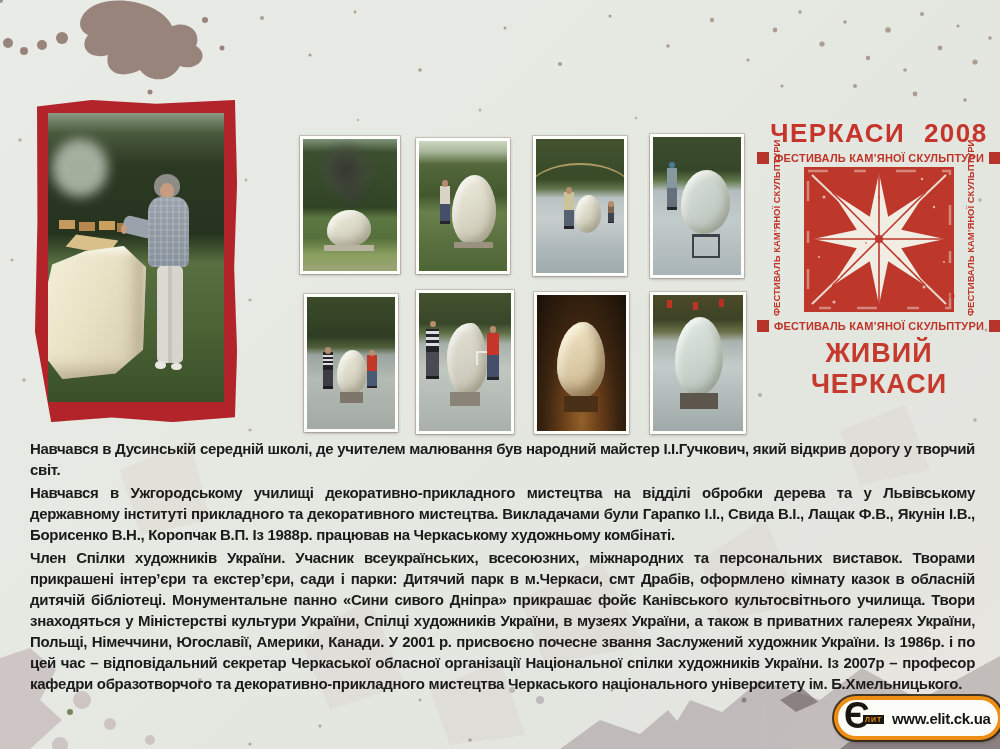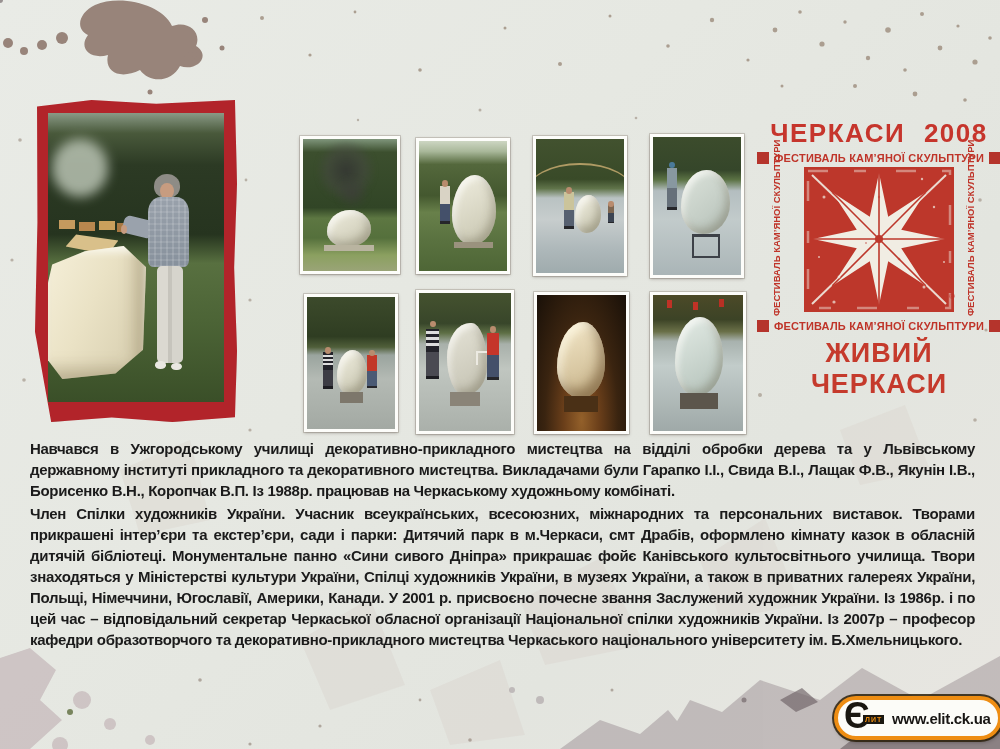--- a/index.html
+++ b/index.html
@@ -349,20 +349,21 @@
     <div class="b-row bottom">
       <span class="sq"></span>
       <span class="b-small">ФЕСТИВАЛЬ КАМ’ЯНОЇ СКУЛЬПТУРИ</span>
       <span class="sq"></span>
     </div>
     <div class="b-slogan">ЖИВИЙ ЧЕРКАСИ</div>
   </aside>
 
   <section class="bio">
     <div class="bio-text">
+        <p class="bio-p">Навчався в Дусинській середній школі, де учителем малювання був народний майстер І.І.Гучкович, який відкрив дорогу у творчий світ.</p>
         <p class="bio-p">Навчався в Ужгородському училищі декоративно-прикладного мистецтва на відділі обробки дерева та у Львівському державному інституті прикладного та декоративного мистецтва. Викладачами були Гарапко І.І., Свида В.І., Лащак Ф.В., Якунін І.В., Борисенко В.Н., Коропчак В.П. Із 1988р. працював на Черкаському художньому комбінаті.</p>
         <p class="bio-p">Член Спілки художників України. Учасник всеукраїнських, всесоюзних, міжнародних та персональних виставок. Творами прикрашені інтер’єри та екстер’єри, сади і парки: Дитячий парк в м.Черкаси, смт Драбів, оформлено кімнату казок в обласній дитячій бібліотеці. Монументальне панно «Сини сивого Дніпра» прикрашає фойє Канівського культосвітнього училища. Твори знаходяться у Міністерстві культури України, Спілці художників України, в музеях України, а також в приватних галереях України, Польщі, Німеччини, Югославії, Америки, Канади. У 2001 р. присвоєно почесне звання Заслужений художник України. Із 1986р. і по цей час – відповідальний секретар Черкаської обласної організації Національної спілки художників України. Із 2007р – професор кафедри образотворчого та декоративно-прикладного мистецтва Черкаського національного університету ім. Б.Хмельницького.</p>
       </div>
   </section>
 
   <div class="elit">
     <div class="elit-pill">
       <span class="e-logo">
         <span class="e-glyph">Є</span>
         <span class="e-bar">ЛИТ</span>

